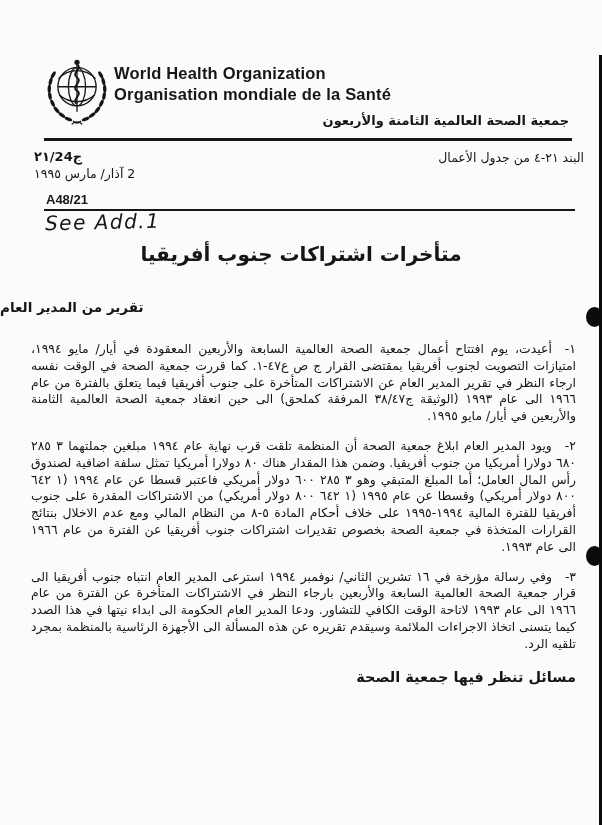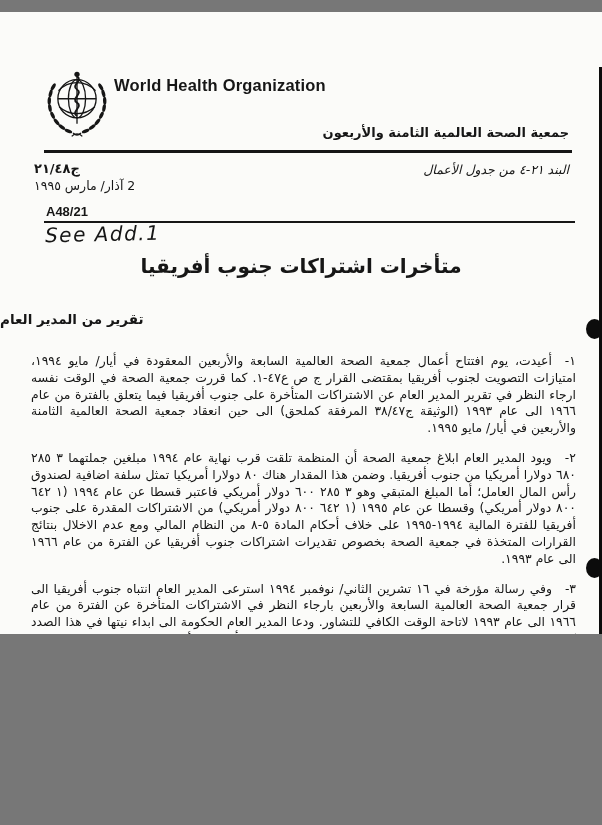--- a/index.html
+++ b/index.html
@@ -2,43 +2,43 @@
 <html style="--ink: #161616; --paper: #fbfbf9;"><head>
 <meta charset="utf-8">
 <style>
   :root{
     --ink:#161616;
     --paper:#fbfbf9;
   }
   html,body{margin:0;padding:0;background:#777;}
   .page{
     position:relative;
-    width:602px;height:622px;
-    margin:12px auto;
+    width:602px;height:825px;
+    margin:0 auto;
     background:var(--paper);
     overflow:hidden;
     font-family:"DejaVu Sans", sans-serif;
     color:var(--ink);
   }
   
   .logo{position:absolute;left:44px;top:56px;width:66px;height:72px;}
   .org-en{
     position:absolute;left:114px;top:63px;
     font-family:"Liberation Sans", sans-serif;
     font-weight:bold;font-size:16.5px;line-height:20.5px;
     letter-spacing:.2px;white-space:nowrap;
   }
   .assembly-ar{
     position:absolute;right:33px;top:113px;
     direction:rtl;font-weight:bold;font-size:13px;white-space:nowrap;
   }
   .rule-thick{position:absolute;left:44px;top:138px;width:528px;height:3px;background:var(--ink);}
   .agenda-ar{
-    position:absolute;right:33px;top:150px;
-    direction:rtl;font-size:12.5px;white-space:nowrap;font-style:italic;
+    position:absolute;right:18px;top:150px;
+    direction:rtl;font-size:12.5px;white-space:nowrap;
   }
   .doc-symbol-ar{
     position:absolute;left:34px;top:149px;
     direction:rtl;font-size:13px;font-weight:bold;white-space:nowrap;
   }
   .date-ar{
     position:absolute;left:34px;top:166px;
     direction:rtl;font-size:12.5px;white-space:nowrap;
   }
   .doc-symbol-en{
@@ -118,41 +118,43 @@
       <ellipse cx="63" cy="95" rx="6" ry="2.6" transform="rotate(160 63 95)"></ellipse>
     </g>
     <g stroke="#161616" fill="none" stroke-width="2">
       <path d="M42,103 C46,98 54,98 58,103"></path>
       <path d="M44,98 C48,102 52,102 56,98"></path>
     </g>
   </svg>
 
   <div class="org-en">
     <div>World Health Organization</div>
+    <div>Organisation mondiale de la Santé</div>
   </div>
 
   <div class="assembly-ar">جمعية الصحة العالمية الثامنة والأربعون</div>
 
   <div class="rule-thick"></div>
 
   <div class="agenda-ar">البند ٢١-٤ من جدول الأعمال</div>
-  <div class="doc-symbol-ar">ج٢١/٤٨</div>
+  <div class="doc-symbol-ar">ج٢١/24</div>
   <div class="date-ar">2 آذار/ مارس ١٩٩٥</div>
   <div class="doc-symbol-en">A48/21</div>
 
   <div class="rule-thin"></div>
 
   <div class="handwritten">See Add.1</div>
 
   <div class="title-ar">متأخرات اشتراكات جنوب أفريقيا</div>
   <div class="subtitle-ar">تقرير من المدير العام</div>
 
   <div class="body-text">
     <p class="para"><span class="pnum">١-</span><span>أعيدت، يوم افتتاح أعمال جمعية الصحة العالمية السابعة والأربعين المعقودة في أيار/ مايو ١٩٩٤، امتيازات التصويت لجنوب أفريقيا بمقتضى القرار ج ص ع٤٧-١. كما قررت جمعية الصحة في الوقت نفسه ارجاء النظر في تقرير المدير العام عن الاشتراكات المتأخرة على جنوب أفريقيا فيما يتعلق بالفترة من عام ١٩٦٦ الى عام ١٩٩٣ (الوثيقة ج٣٨/٤٧ المرفقة كملحق) الى حين انعقاد جمعية الصحة العالمية الثامنة والأربعين في أيار/ مايو ١٩٩٥.</span></p>
     <p class="para"><span class="pnum">٢-</span><span>ويود المدير العام ابلاغ جمعية الصحة أن المنظمة تلقت قرب نهاية عام ١٩٩٤ مبلغين جملتهما ٣ ٢٨٥ ٦٨٠ دولارا أمريكيا من جنوب أفريقيا. وضمن هذا المقدار هناك ٨٠ دولارا أمريكيا تمثل سلفة اضافية لصندوق رأس المال العامل؛ أما المبلغ المتبقي وهو ٣ ٢٨٥ ٦٠٠ دولار أمريكي فاعتبر قسطا عن عام ١٩٩٤ (١ ٦٤٢ ٨٠٠ دولار أمريكي) وقسطا عن عام ١٩٩٥ (١ ٦٤٢ ٨٠٠ دولار أمريكي) من الاشتراكات المقدرة على جنوب أفريقيا للفترة المالية ١٩٩٤-١٩٩٥ على خلاف أحكام المادة ٥-٨ من النظام المالي ومع عدم الاخلال بنتائج القرارات المتخذة في جمعية الصحة بخصوص تقديرات اشتراكات جنوب أفريقيا عن الفترة من عام ١٩٦٦ الى عام ١٩٩٣.</span></p>
     <p class="para"><span class="pnum">٣-</span><span>وفي رسالة مؤرخة في ١٦ تشرين الثاني/ نوفمبر ١٩٩٤ استرعى المدير العام انتباه جنوب أفريقيا الى قرار جمعية الصحة العالمية السابعة والأربعين بارجاء النظر في الاشتراكات المتأخرة عن الفترة من عام ١٩٦٦ الى عام ١٩٩٣ لاتاحة الوقت الكافي للتشاور. ودعا المدير العام الحكومة الى ابداء نيتها في هذا الصدد كيما يتسنى اتخاذ الاجراءات الملائمة وسيقدم تقريره عن هذه المسألة الى الأجهزة الرئاسية بالمنظمة بمجرد تلقيه الرد.</span></p>
+    <div class="section-heading">مسائل تنظر فيها جمعية الصحة</div>
   </div>
 
   <div class="scan-dot dot-1"></div>
   <div class="scan-dot dot-2"></div>
   <div class="edge-line"></div>
 
 </div>
 
 </body></html>

